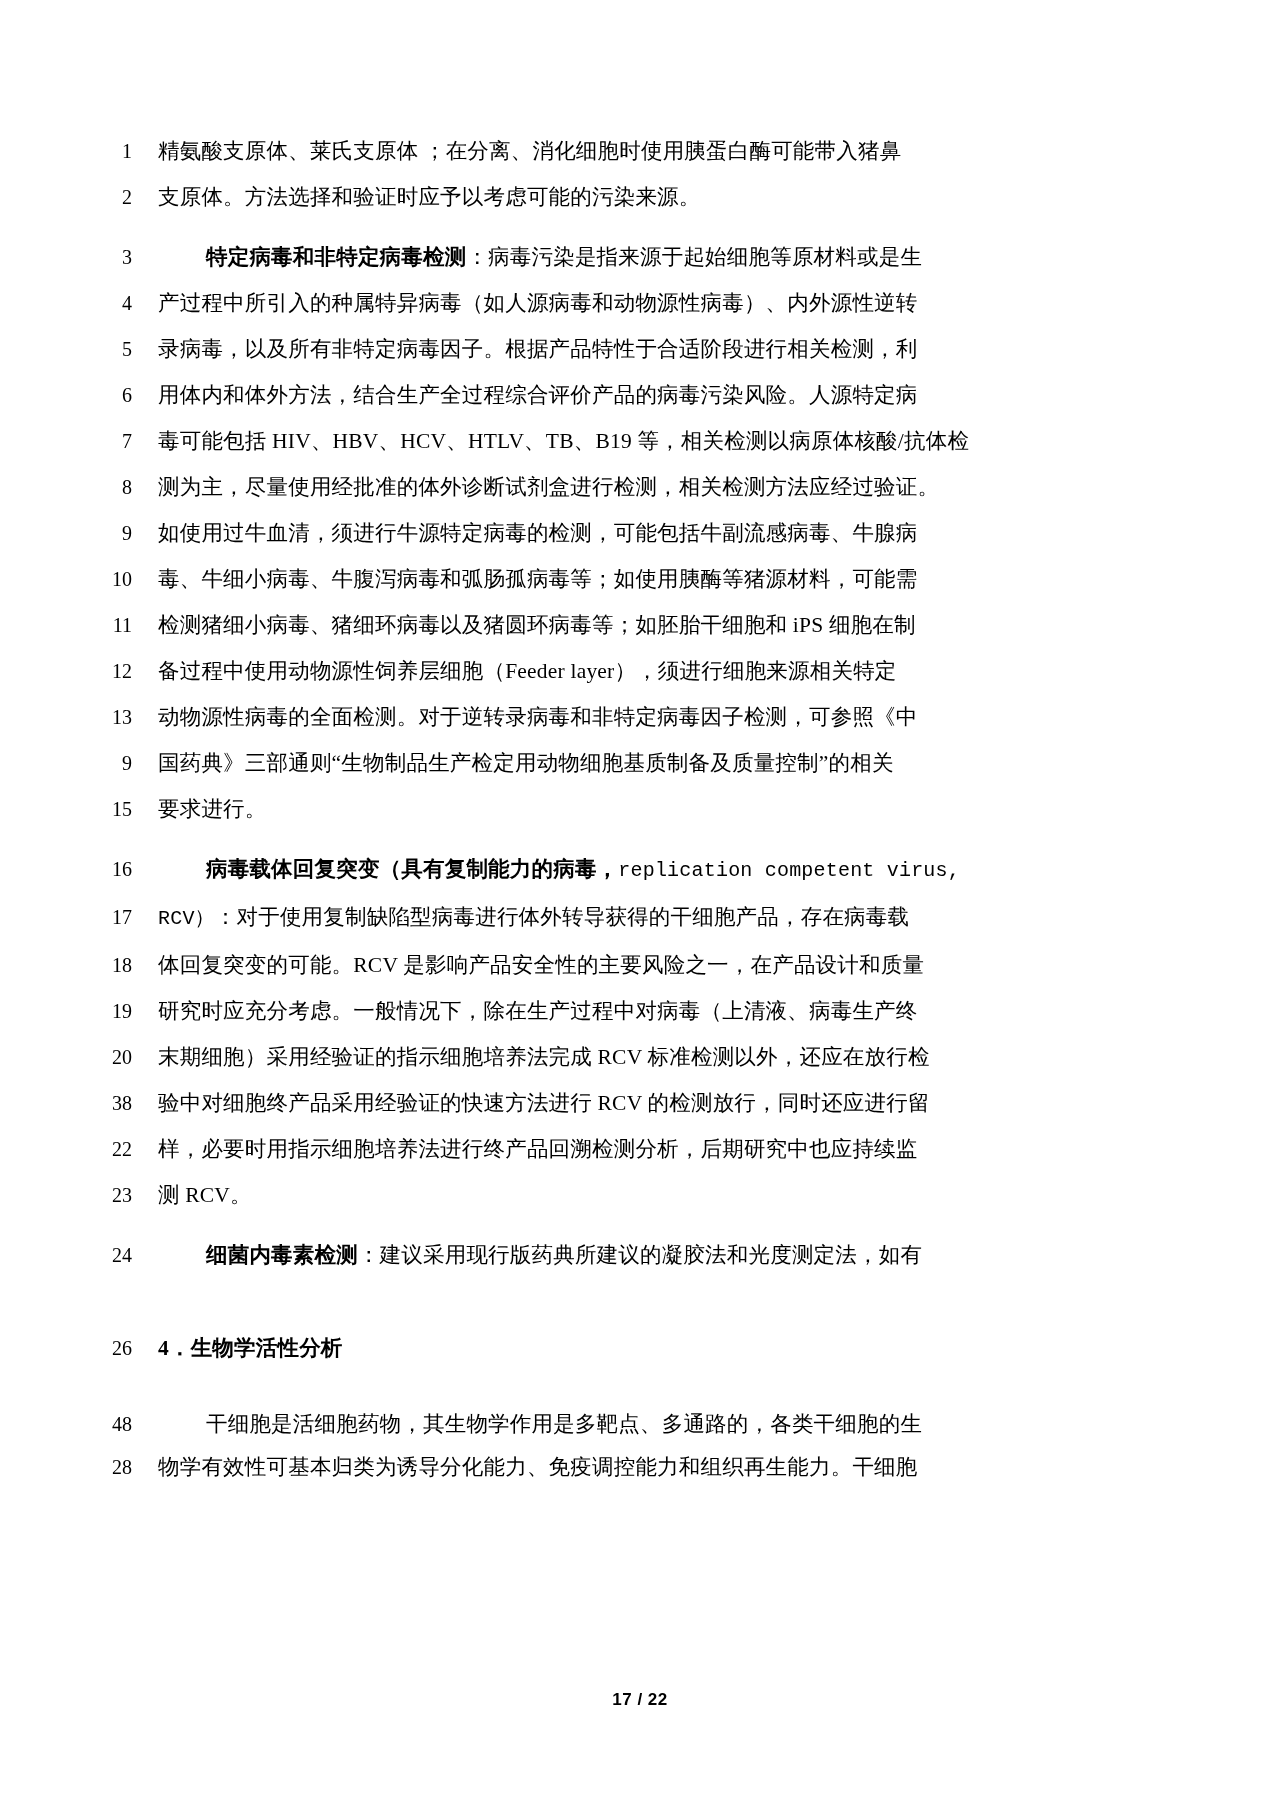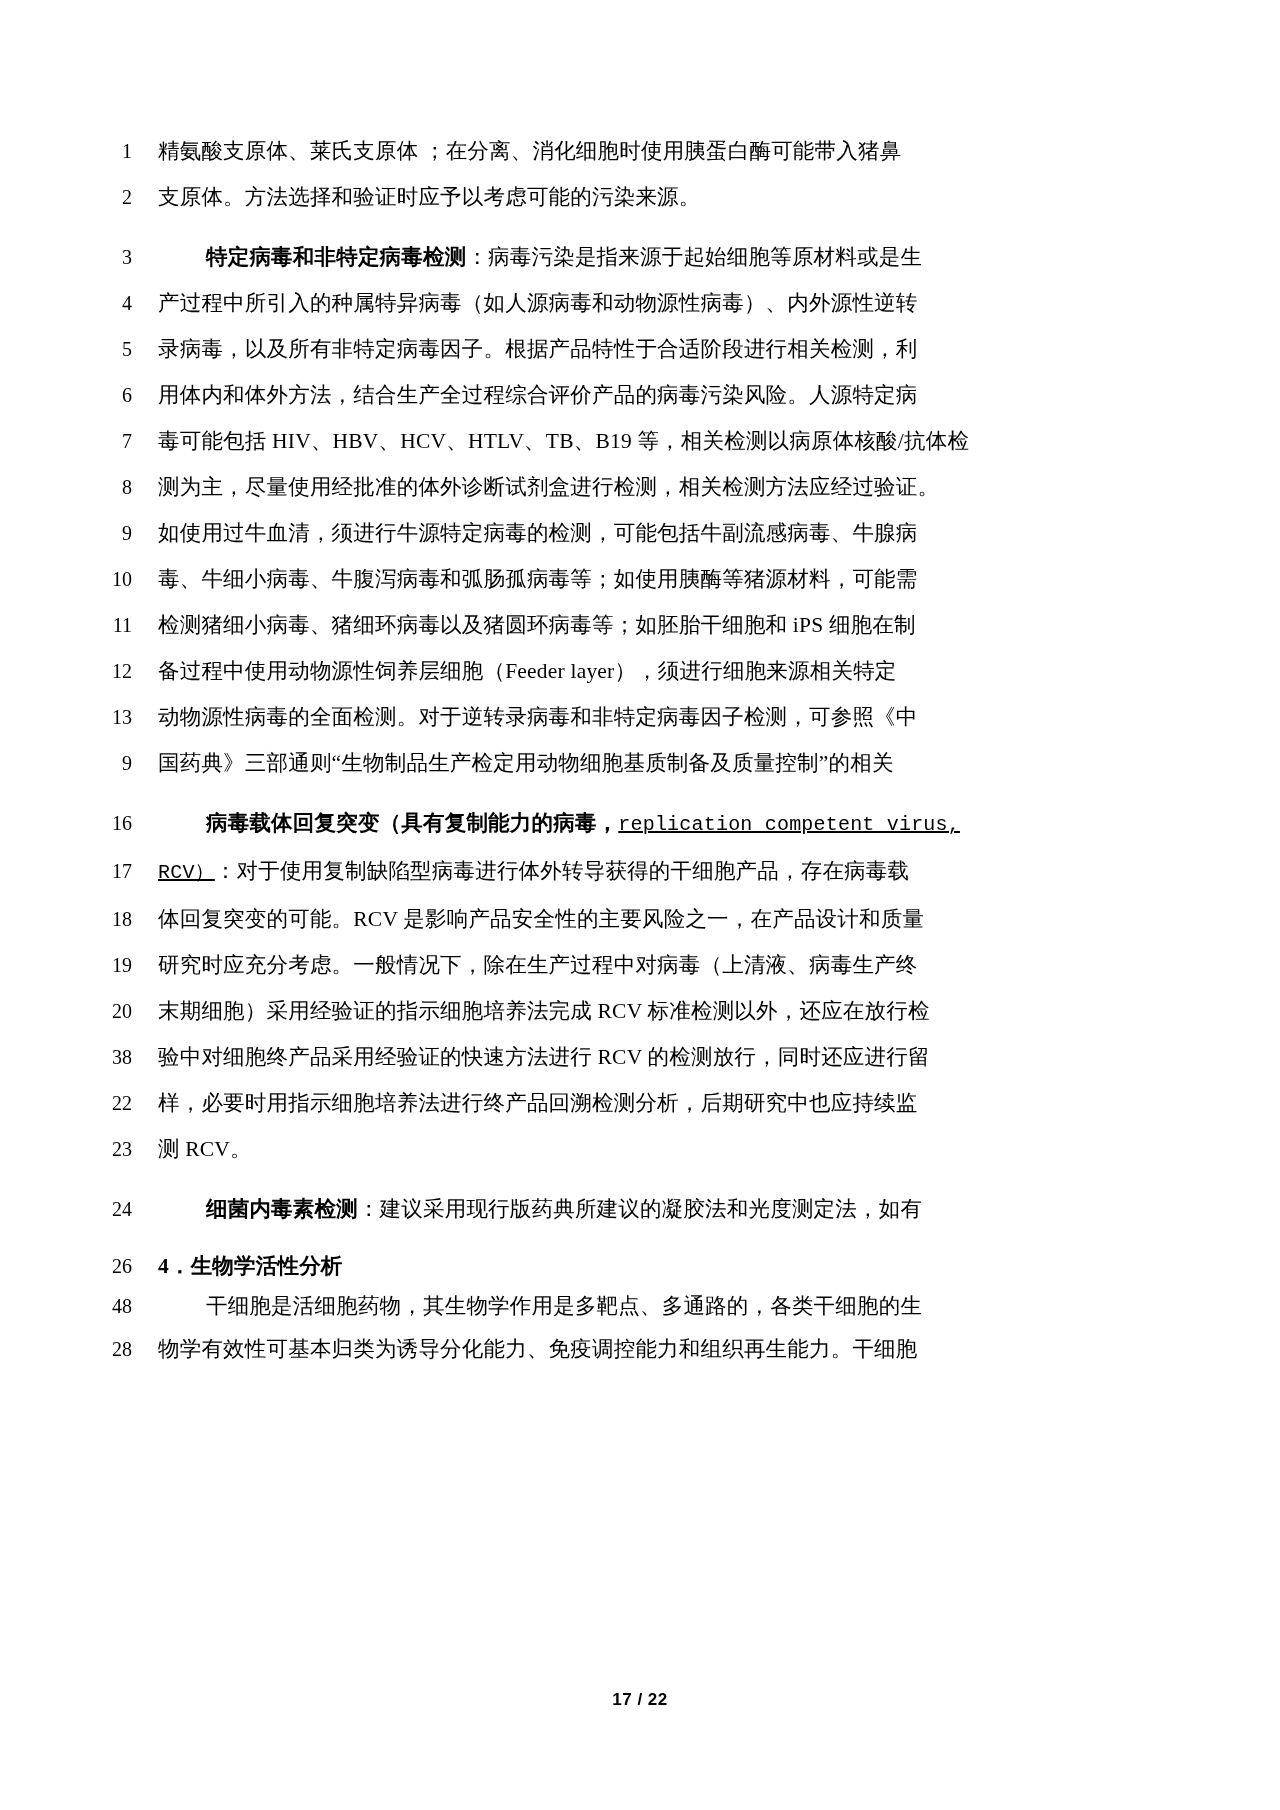--- a/index.html
+++ b/index.html
@@ -49,24 +49,24 @@
   }
   .indent {
     padding-left: 48px;
   }
   .bold {
     font-weight: bold;
   }
   .mono {
     font-family: "Liberation Mono", monospace;
     font-size: 20px;
-    text-decoration: underline;
   }
   .tight-gap {
     min-height: 40px;
+    margin-top: 36px;
   }
   .tight-gap .line-num { line-height: 40px; }
   .tight-gap .line-text { line-height: 40px; }
   .para-space {
     height: 14px;
   }
   .footer {
     position: absolute;
     left: 0;
     right: 0;
@@ -133,20 +133,24 @@
         <div class="line-text"><span>备过程中使用动物源性饲养层细胞（Feeder layer），须进行细胞来源相关特定</span></div>
       </div>
       <div class="line-row">
         <div class="line-num">13</div>
         <div class="line-text"><span>动物源性病毒的全面检测。对于逆转录病毒和非特定病毒因子检测，可参照《中</span></div>
       </div>
       <div class="line-row">
         <div class="line-num">9</div>
         <div class="line-text"><span>国药典》三部通则“生物制品生产检定用动物细胞基质制备及质量控制”的相关</span></div>
       </div>
+      <div class="line-row">
+        <div class="line-num">15</div>
+        <div class="line-text"><span>要求进行。</span></div>
+      </div>
       <div class="para-space"></div>
       <div class="line-row">
         <div class="line-num">16</div>
         <div class="line-text indent"><span class="bold">病毒载体回复突变（具有复制能力的病毒，</span><span class="mono">replication competent virus,</span></div>
       </div>
       <div class="line-row">
         <div class="line-num">17</div>
         <div class="line-text"><span class="mono">RCV）</span><span>：对于使用复制缺陷型病毒进行体外转导获得的干细胞产品，存在病毒载</span></div>
       </div>
       <div class="line-row">

